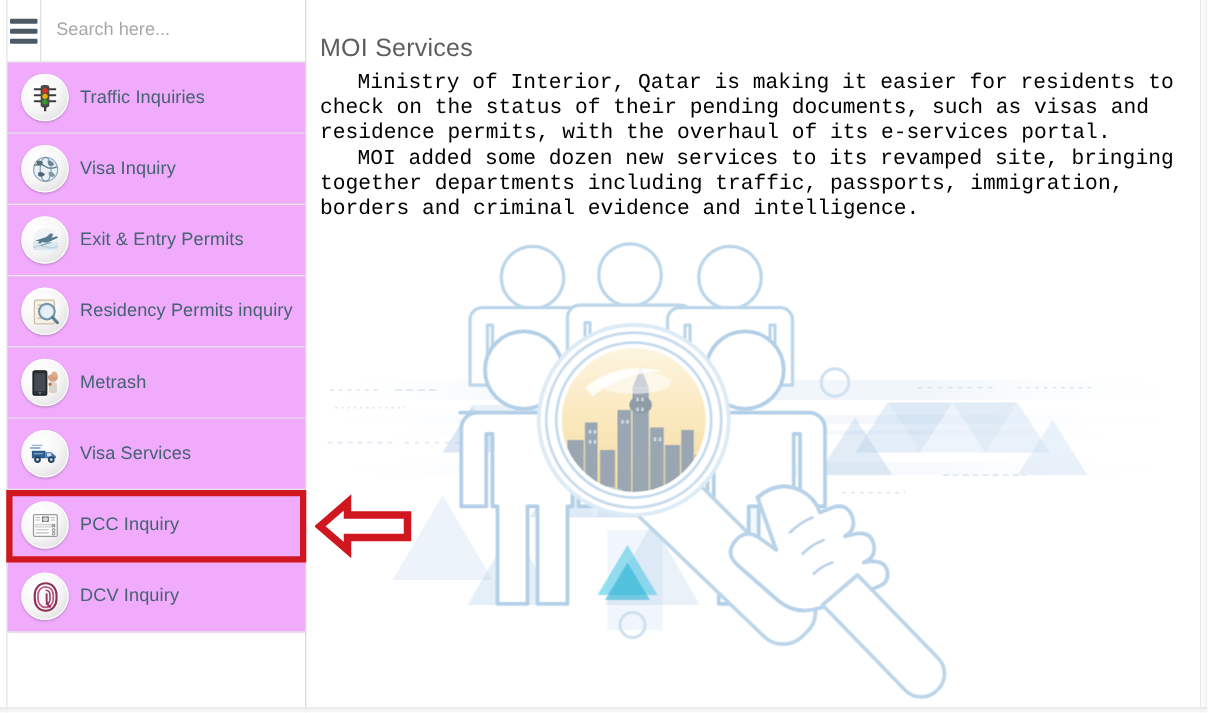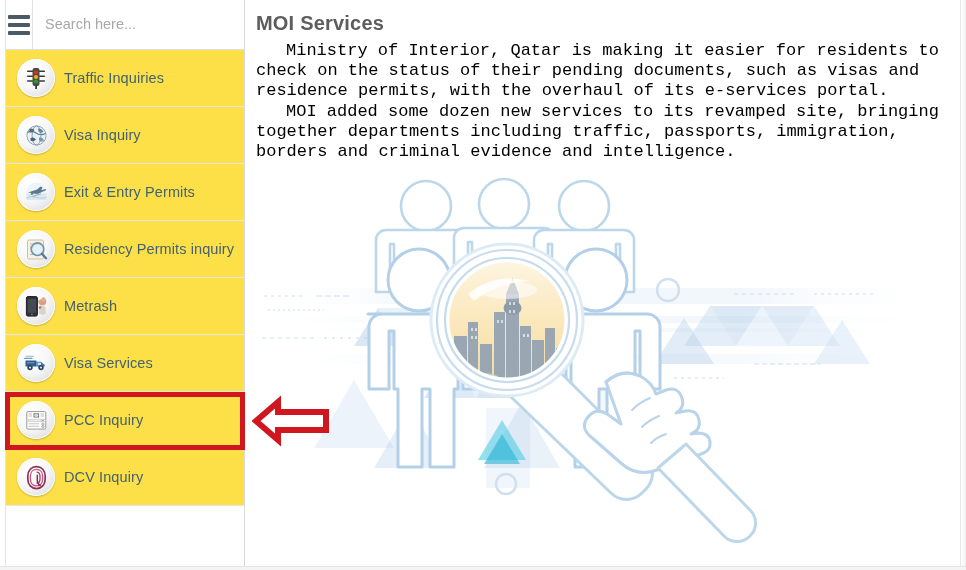--- a/index.html
+++ b/index.html
@@ -73,21 +73,21 @@
   .nav-list { position: relative; }
 
   .nav-item {
     position: relative;
     height: 57px;
     border-bottom: 1px solid #e6e6e6;
     display: flex;
     align-items: center;
     padding-left: 11px;
     cursor: pointer;
-    background: #fde047;
+    background: #f0abfc;
   }
 
   .nav-icon {
     position: relative;
     width: 38px;
     height: 38px;
     flex: 0 0 38px;
     border-radius: 50%;
     background: radial-gradient(circle at 35% 30%, #ffffff 0%, #f7f7f7 48%, #e3e3e3 78%, #d2d2d2 100%);
     box-shadow: 0 1px 2px rgba(0,0,0,.22), inset 0 0 0 1px rgba(255,255,255,.85);
@@ -140,23 +140,23 @@
     width: 714px;
     height: 570px;
     background: #ffffff;
     padding: 8px 14px 0 8px;
     overflow: hidden;
   }
 
   #page-title {
     font-size: 20px;
     color: #5d5d5d;
-    font-weight: 700;
+    font-weight: 400;
     letter-spacing: .2px;
-    margin: 4px 0 6px 2px;
+    margin: 20px 0 6px 2px;
     font-family: "Liberation Sans", sans-serif;
   }
 
   .body-par {
     font-size: 17px;
     line-height: 20px;
     color: #000000;
     text-indent: 30px;
     margin: 0 0 1px 2px;
     font-family: Liberation Mono, monospace;

